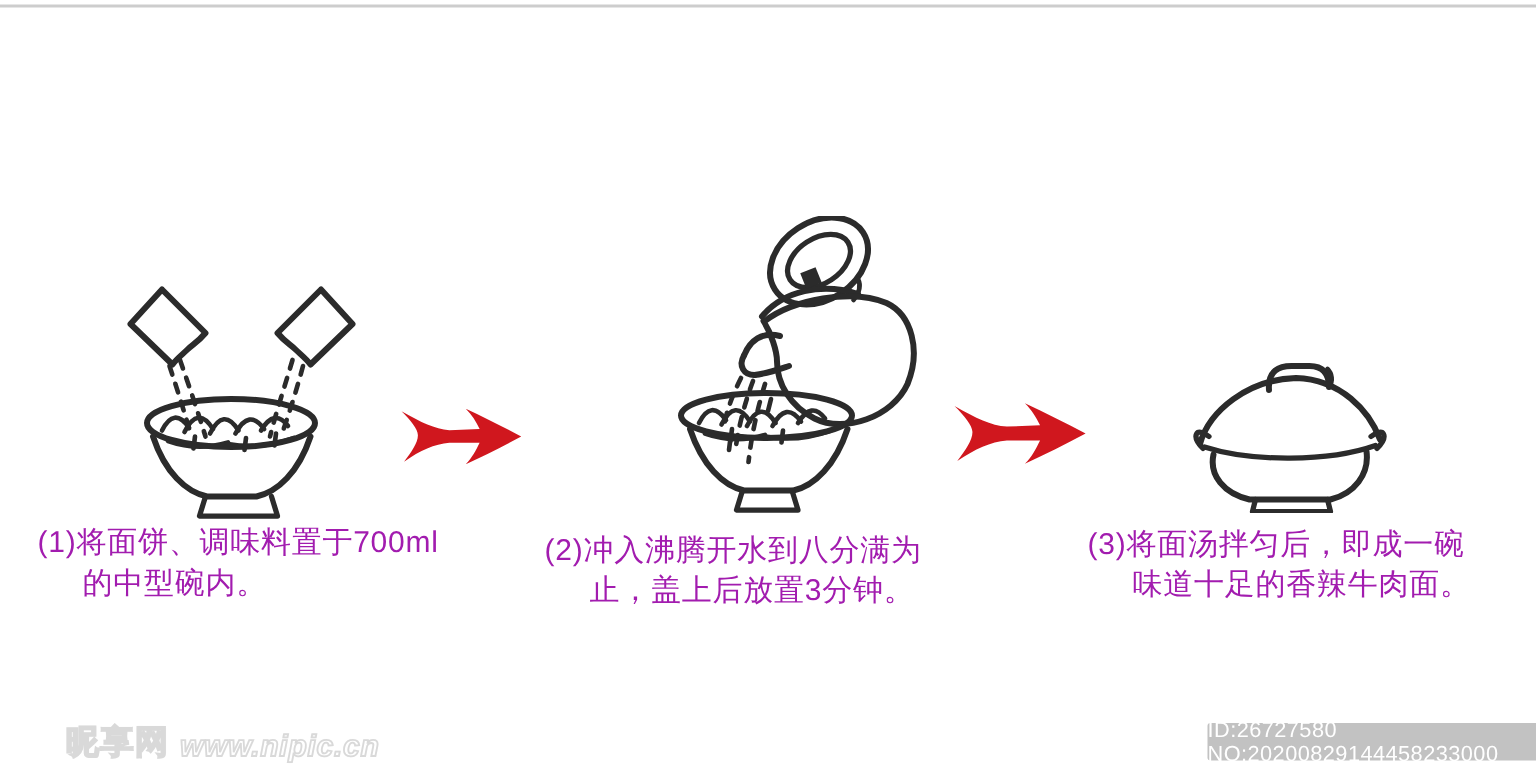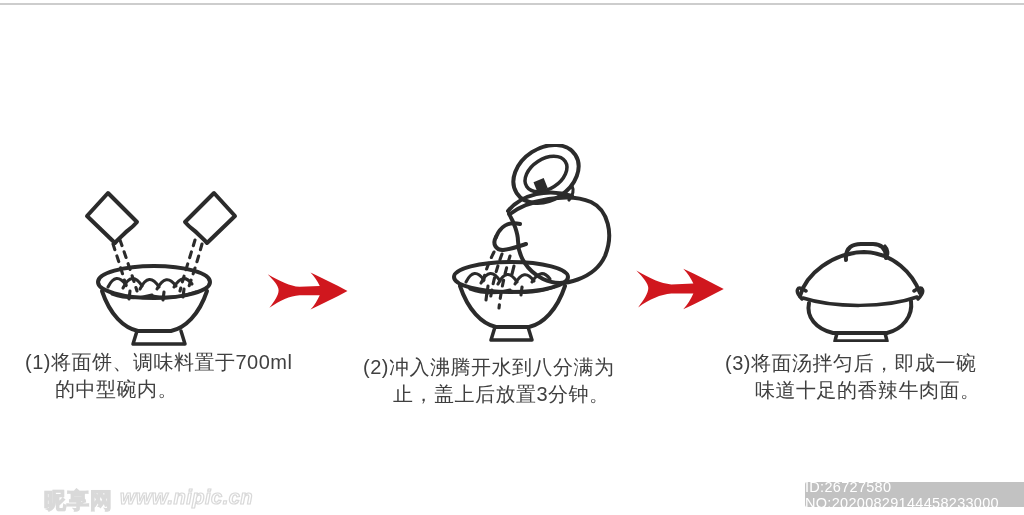--- a/index.html
+++ b/index.html
@@ -8,31 +8,31 @@
     font-family:"Liberation Sans","DejaVu Sans",sans-serif;
   }
   .top-rule{position:absolute;top:3px;left:0;width:1024px;height:2px;background:#cdcdcd;}
   .illus{position:absolute;}
   .ink{fill:none;stroke:#2b2b2b;stroke-linecap:round;stroke-linejoin:round;}
   .w4{stroke-width:4;}
   .w35{stroke-width:3.5;}
   .w3{stroke-width:3.1;}
   .dash{stroke-dasharray:6 6.5;}
   .caption{
-    position:absolute;font-size:20px;line-height:27px;color:#404040;
+    position:absolute;font-size:20px;line-height:27px;color:#a21caf;
     white-space:pre-line;padding-left:30px;text-indent:-30px;letter-spacing:0.5px;
   }
   #caption1{left:25px;top:349px;width:320px;}
   #caption2{left:363px;top:354px;width:310px;}
   #caption3{left:725px;top:350px;width:300px;}
   .arrow{position:absolute;}
   #arrow1{left:266px;top:270px;width:84px;height:42px;}
   #arrow2{left:631px;top:266px;width:99px;height:46px;}
   .watermark{
-    position:absolute;left:8px;top:486px;height:24px;display:flex;align-items:flex-start;
+    position:absolute;left:8px;top:486px;height:24px;display:flex;align-items:flex-end;
     color:#ffffff;-webkit-text-stroke:1.2px #d9d9d9;text-shadow:0 0 1px #dedede;
     font-weight:bold;letter-spacing:1px;padding-left:36px;
   }
   .watermark .site{font-size:22px;}
   .watermark .url{font-size:20px;font-style:italic;margin-left:7px;letter-spacing:0.5px;}
   .id-bar{
     position:absolute;left:785px;top:482px;width:231px;height:25px;background:#c2c2c2;
     border-radius:2px;display:flex;align-items:center;justify-content:center;
     color:#ffffff;font-size:14.5px;letter-spacing:0.3px;margin-left:20px;
   }

